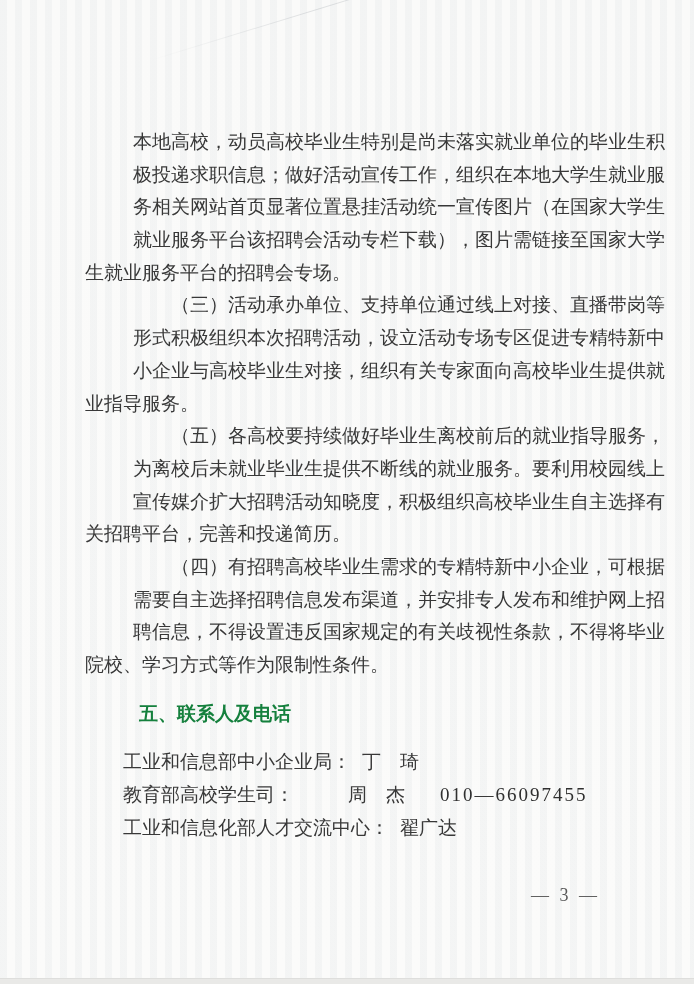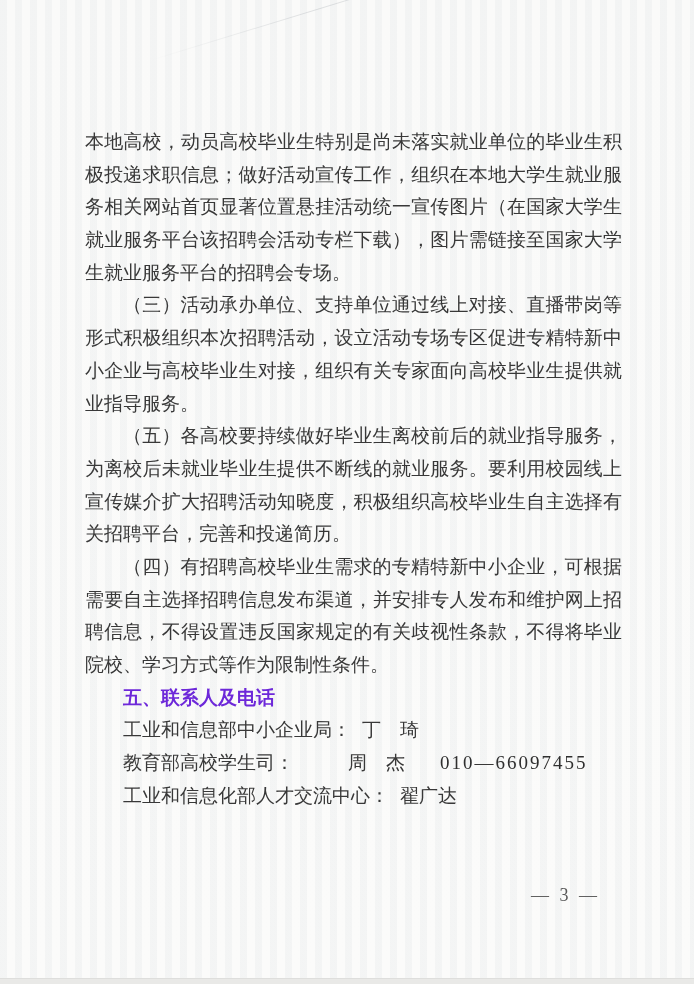--- a/index.html
+++ b/index.html
@@ -28,27 +28,27 @@
   }
   .doc{
     position:absolute;left:85px;top:126px;width:537px;
     color:#383838;font-size:19px;line-height:32.7px;
   }
   p.para{margin:0;padding:0;}
   .tline{
     height:32.7px;white-space:nowrap;
     text-align:justify;
   }
-  .tline.fill{text-align-last:justify;}
+  .tline.fill{text-align-last:justify;margin-left:48px;}
   .tline.end{text-align-last:left;}
   .tline.ind{padding-left:38px;}
   .section-heading{
-    margin:0;padding-left:38px;height:32.7px;line-height:32.7px;
+    margin:16px;padding-left:38px;height:32.7px;line-height:32.7px;
     font-family:"Liberation Sans","DejaVu Sans",sans-serif;
-    font-weight:bold;font-size:19px;color:#6d28d9;
+    font-weight:bold;font-size:19px;color:#15803d;
   }
   .contact-row{
     display:flex;align-items:baseline;height:32.7px;line-height:32.7px;
     padding-left:38px;white-space:nowrap;gap:11px;
   }
   .contact-org{flex:0 0 auto;min-width:214px;}
   .contact-name{flex:0 0 auto;width:81px;}
   .contact-phone{
     flex:0 0 auto;letter-spacing:2px;color:#2f2f2f;
     font-family:"Liberation Serif","DejaVu Serif",serif;

